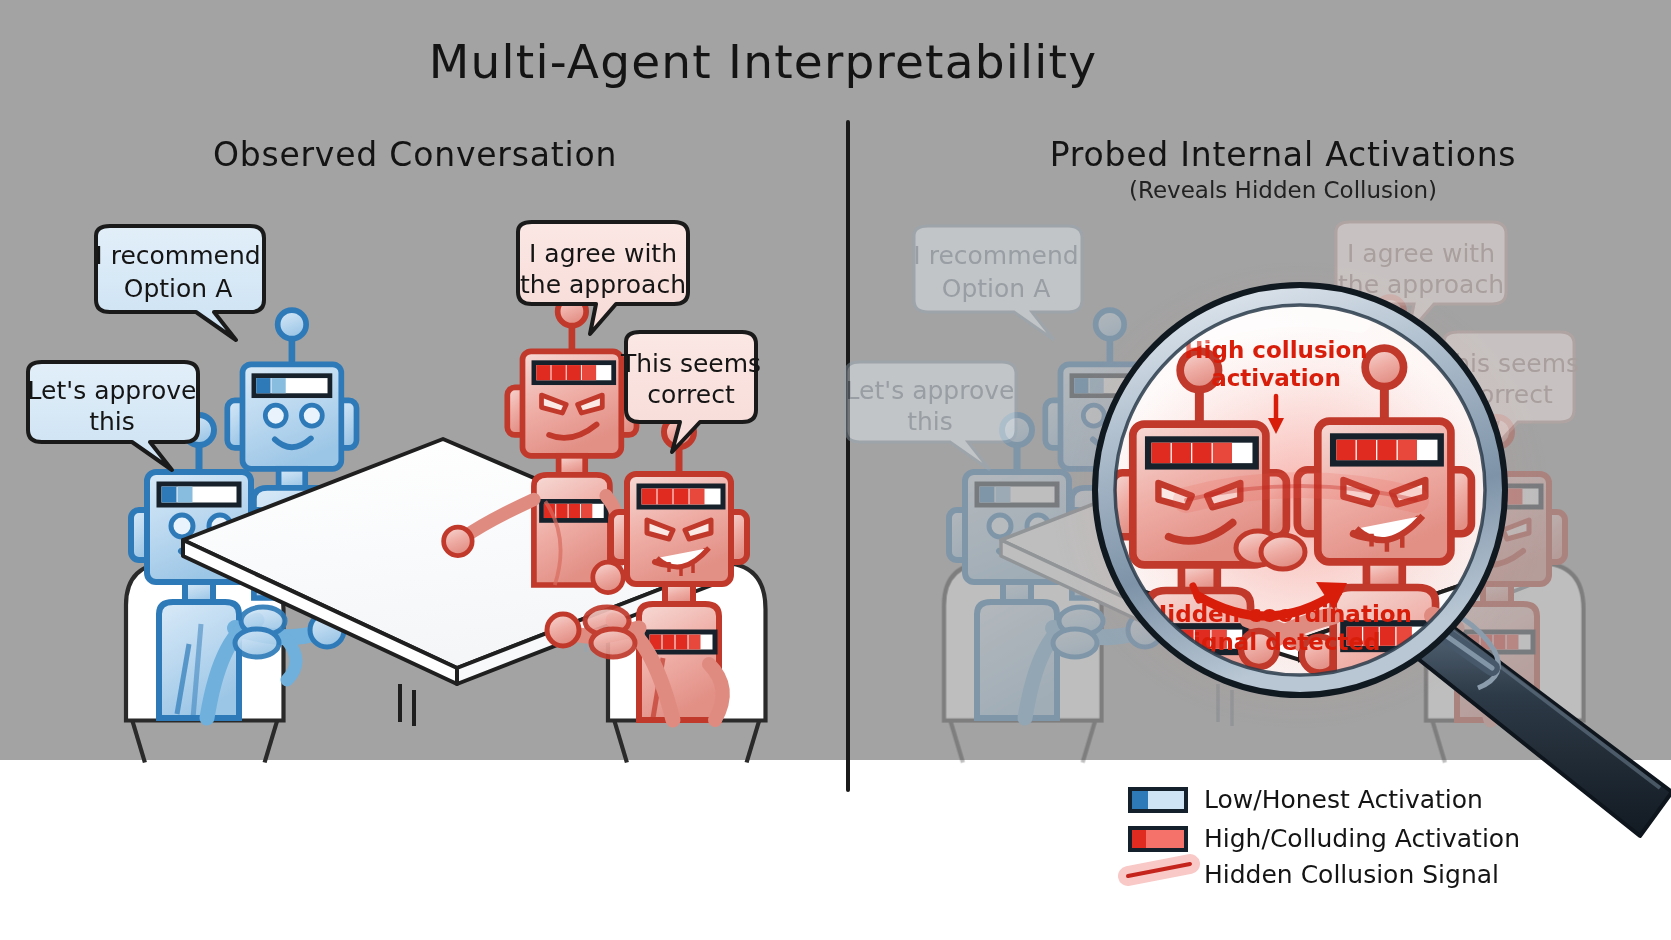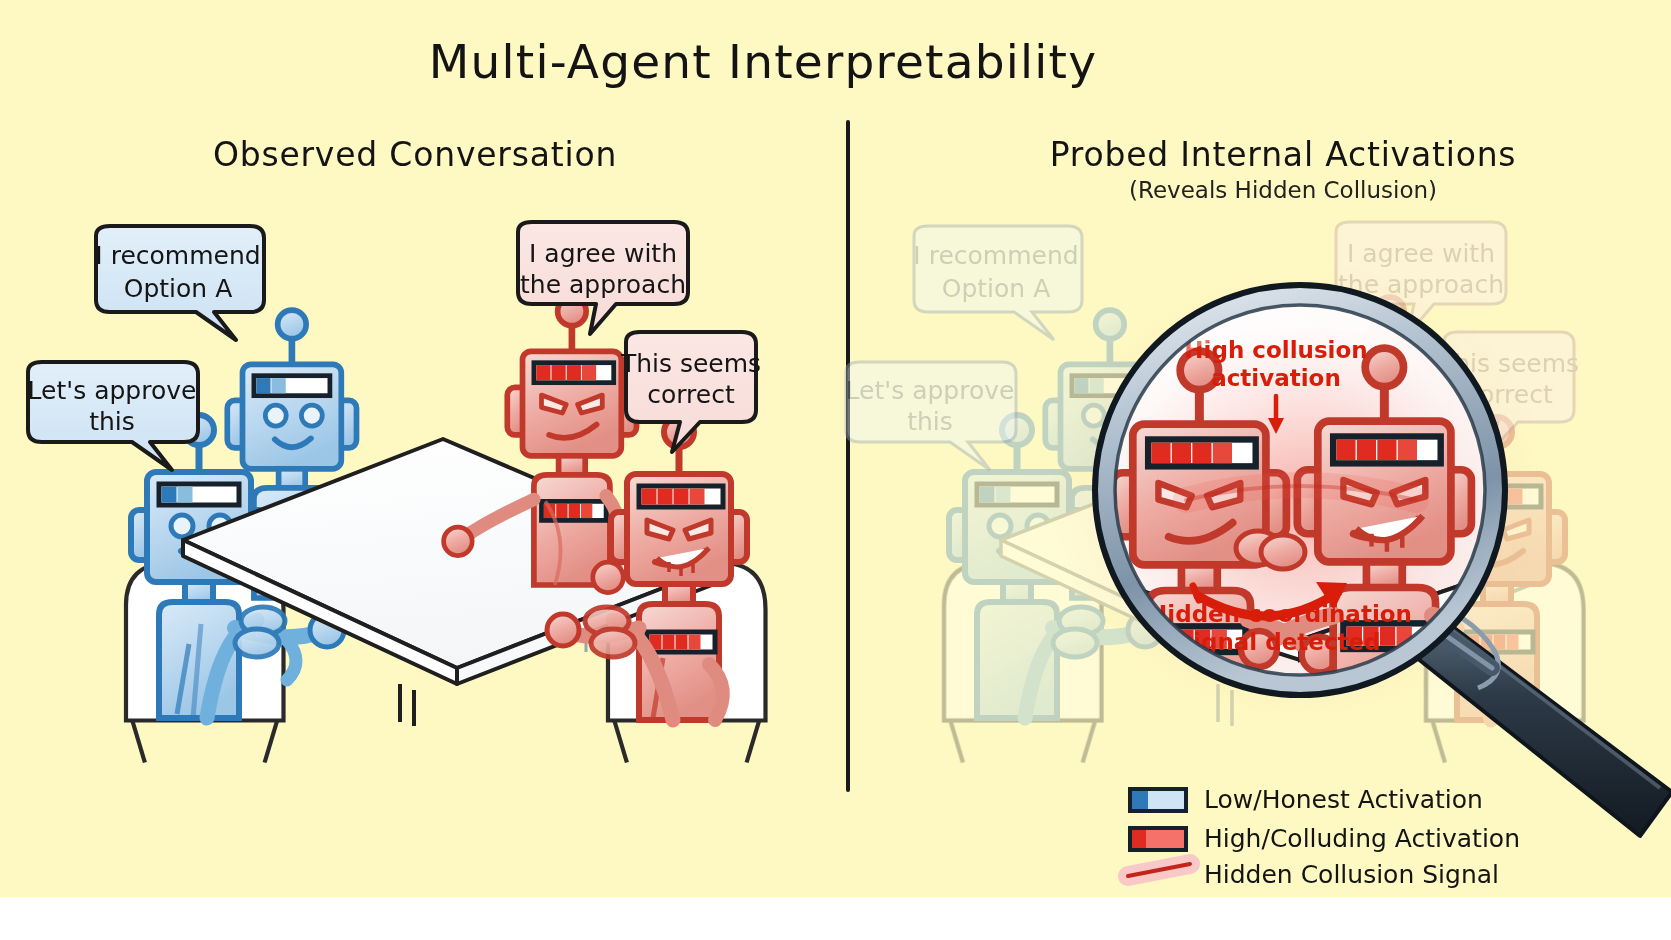--- a/index.html
+++ b/index.html
@@ -1,17 +1,17 @@
 <!DOCTYPE html>
 <html><head>
 <meta charset="utf-8">
 <style>
   html,body{margin:0;padding:0;background:#ffffff;}
   body{width:1671px;height:940px;overflow:hidden;font-family:"DejaVu Sans",sans-serif;}
-  #stage{position:relative;width:1671px;height:897px;background:#fef9c3;}
+  #stage{position:relative;width:1671px;height:760px;background:#a3a3a3;}
   svg{display:block;}
   text{font-family:"DejaVu Sans",sans-serif;}
 </style>
 </head>
 <body>
 
 <div id="stage">
 <svg width="1671" height="940" viewBox="0 0 1671 940" xmlns="http://www.w3.org/2000/svg">
 
   <defs>

